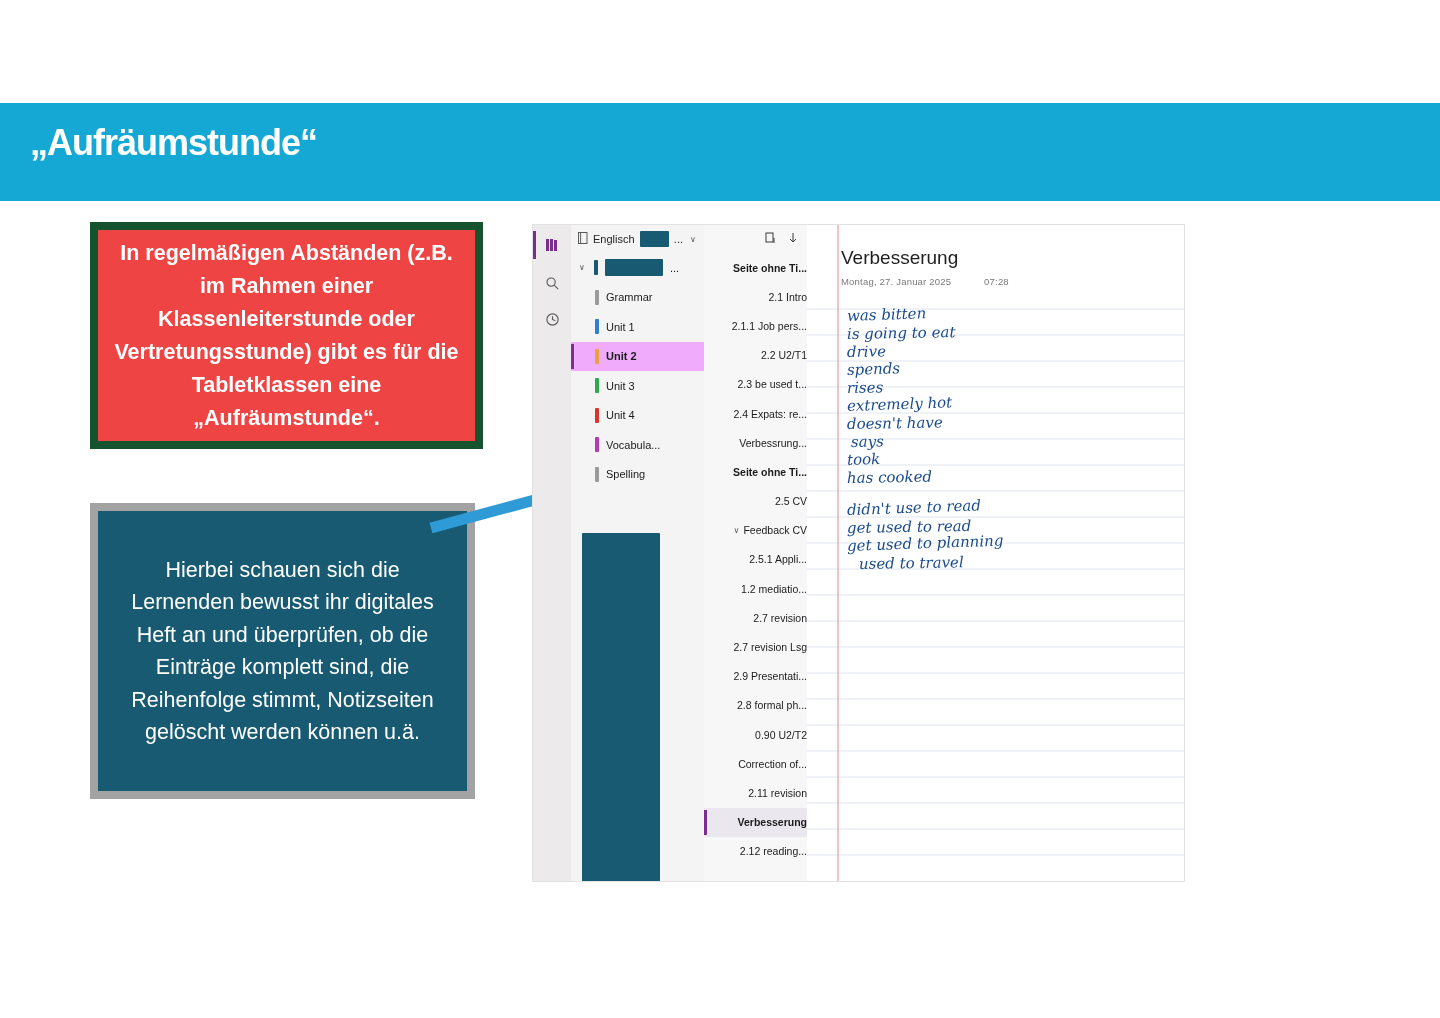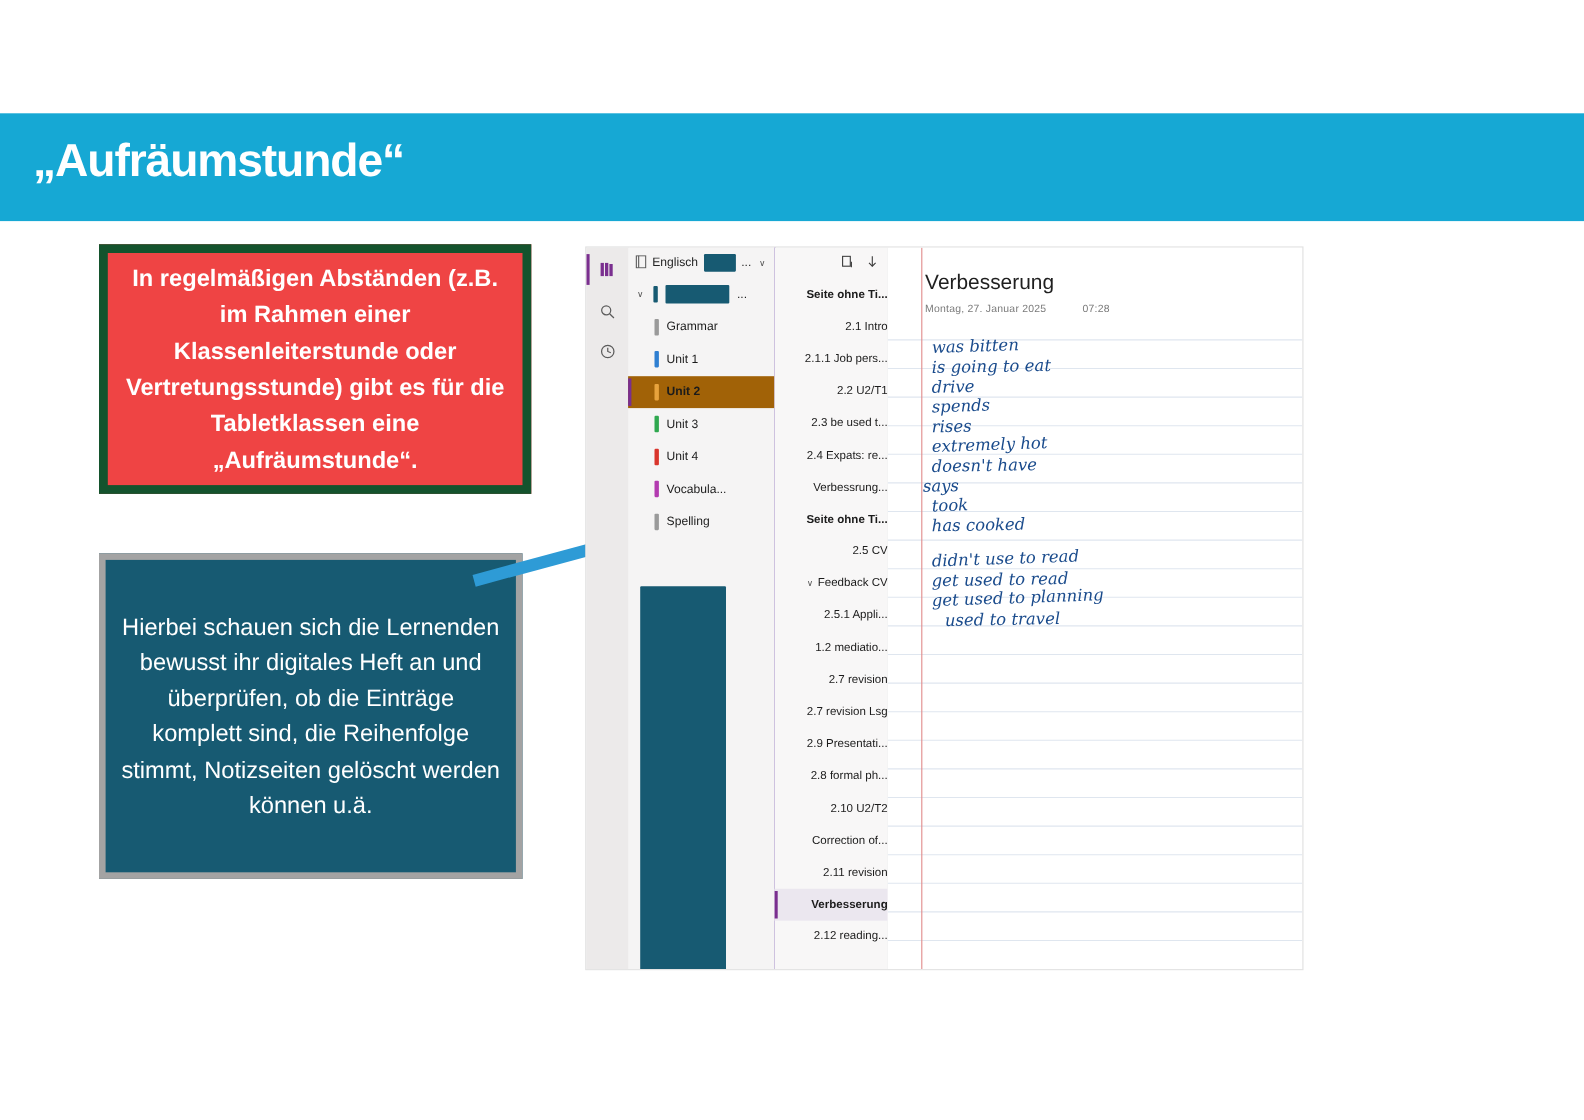--- a/index.html
+++ b/index.html
@@ -21,21 +21,21 @@
     left: 0;
     top: 103px;
     width: 1440px;
     height: 98px;
     background: #16A8D4;
   }
   #slide-title {
     position: absolute;
     left: 30px;
     top: 122px;
-    font-size: 42px;
+    font-size: 36px;
     font-weight: bold;
     color: #ffffff;
     letter-spacing: -1px;
     white-space: nowrap;
   }
 
   
   .callout {
     position: absolute;
     box-sizing: border-box;
@@ -56,21 +56,21 @@
     background: #ef4444;
     border: 8px solid #14532d;
     font-weight: bold;
   }
   #callout-bottom {
     left: 90px;
     top: 503px;
     width: 385px;
     height: 296px;
     background: #175A72;
-    border: 6px solid #a3a3a3;
+    border: 8px solid #a3a3a3;
     font-weight: normal;
     font-size: 21.5px;
     line-height: 32.5px;
   }
 
   
   #arrow-svg {
     position: absolute;
     left: 425px;
     top: 460px;
@@ -166,21 +166,21 @@
   }
   .section-row .tab-color {
     width: 4px;
     height: 15px;
     border-radius: 1px;
     flex: 0 0 auto;
     margin-left: 18px;
   }
   .section-row.first-row .tab-color { margin-left: 0; }
   .section-row.selected {
-    background: #a16207;
+    background: #f0abfc;
     font-weight: bold;
   }
   .section-row.selected::before {
     content: "";
     position: absolute;
     left: 0;
     top: 2px;
     bottom: 2px;
     width: 3px;
     background: #7a2f8f;
@@ -449,21 +449,21 @@
     <div class="page-row indent1">
         <span>2.7 revision Lsg</span>
       </div>
     <div class="page-row indent1">
         <span>2.9 Presentati...</span>
       </div>
     <div class="page-row indent1">
         <span>2.8 formal ph...</span>
       </div>
     <div class="page-row indent1">
-        <span>2.10 U2/T2</span>
+        <span>0.90 U2/T2</span>
       </div>
     <div class="page-row indent1">
         <span>Correction of...</span>
       </div>
     <div class="page-row indent1">
         <span>2.11 revision</span>
       </div>
     <div class="page-row indent1 selected">
         <span>Verbesserung</span>
       </div>
@@ -508,21 +508,21 @@
     </div>
 
     <div id="ink-layer">
       <span class="ink-word" style="left:40px; top:82px;  transform:rotate(-2deg);">was bitten</span>
       <span class="ink-word" style="left:40px; top:100px; transform:rotate(-1deg);">is going to eat</span>
       <span class="ink-word" style="left:40px; top:118px; transform:rotate(-1deg);text-align:right;">drive</span>
       <span class="ink-word" style="left:40px; top:136px; transform:rotate(-2deg);">spends</span>
       <span class="ink-word" style="left:40px; top:154px; transform:rotate(-1deg);">rises</span>
       <span class="ink-word" style="left:40px; top:172px; transform:rotate(-2deg);">extremely hot</span>
       <span class="ink-word" style="left:40px; top:190px; transform:rotate(-1deg);">doesn't have</span>
-      <span class="ink-word" style="left:32px; top:208px; transform:rotate(-1deg);">says</span>
+      <span class="ink-word" style="left:44px; top:208px; transform:rotate(-1deg);">says</span>
       <span class="ink-word" style="left:40px; top:226px; transform:rotate(-2deg);">took</span>
       <span class="ink-word" style="left:40px; top:244px; transform:rotate(-1deg);">has cooked</span>
       <span class="ink-word" style="left:40px; top:276px; transform:rotate(-2deg);">didn't use to read</span>
       <span class="ink-word" style="left:40px; top:294px; transform:rotate(-1deg);">get used to read</span>
       <span class="ink-word" style="left:40px; top:312px; transform:rotate(-2deg);">get used to planning</span>
       <span class="ink-word" style="left:52px; top:330px; transform:rotate(-1deg);">used to travel</span>
     </div>
   </div>
 </div>
 

